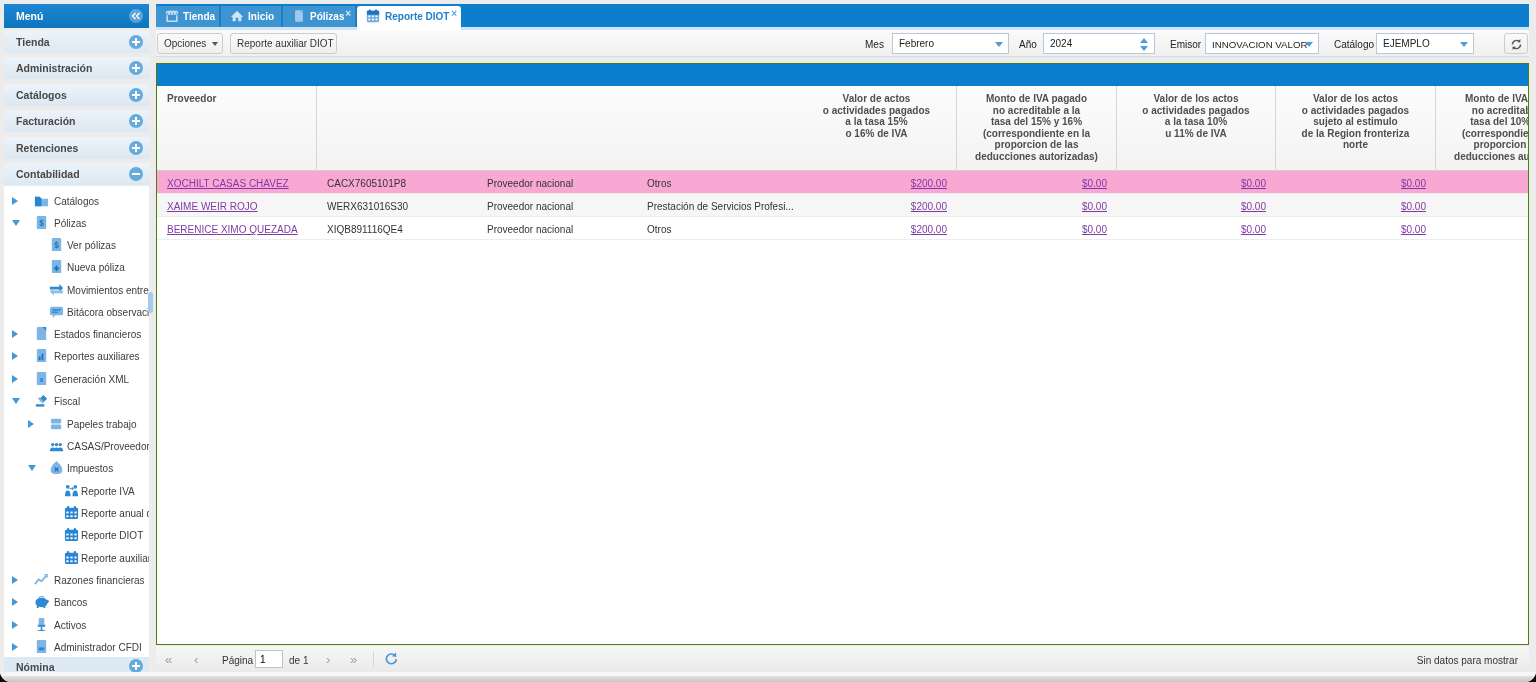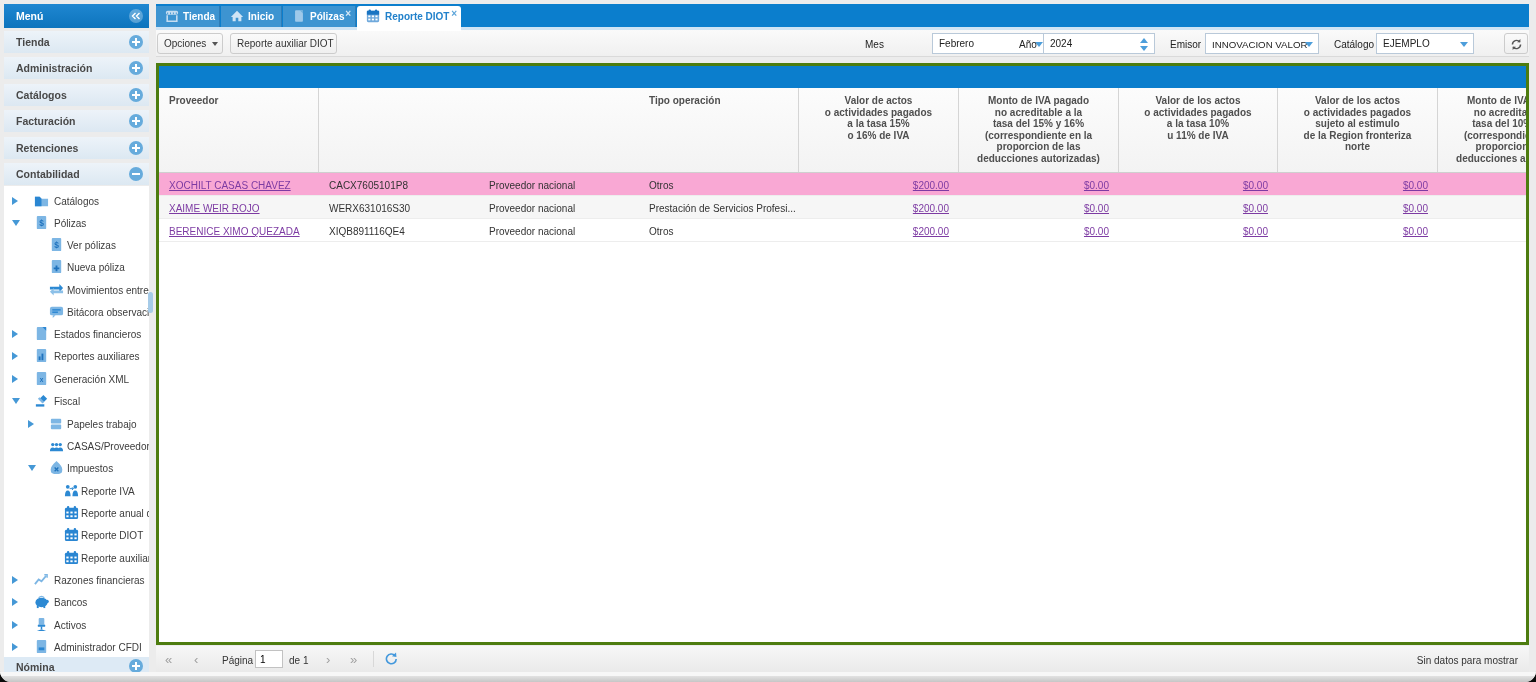--- a/index.html
+++ b/index.html
@@ -49,21 +49,21 @@
 .flbl { position:absolute; top:9px; font-size:10px; color:#222; }
 .field { position:absolute; top:3px; height:21px; background:#fff; border:1px solid #b9c9d9; }
 .field .fv { position:absolute; left:6px; top:4px; font-size:10px; color:#222; white-space:nowrap; }
 .darr { position:absolute; right:5px; top:8px; width:0; height:0; border-top:5px solid #4d9edb; border-left:4px solid transparent; border-right:4px solid transparent; }
 .spinner { position:absolute; right:6px; top:4px; width:8px; height:13px; }
 .sup { position:absolute; left:0; top:0; width:0; height:0; border-bottom:5px solid #4d9edb; border-left:4px solid transparent; border-right:4px solid transparent; }
 .sdn { position:absolute; left:0; bottom:0; width:0; height:0; border-top:5px solid #4d9edb; border-left:4px solid transparent; border-right:4px solid transparent; }
 #refbtn { position:absolute; left:1348px; top:3px; width:24px; height:21px; background:linear-gradient(#fafafa,#efefef); border:1px solid #ccc; border-radius:3px; }
 
 
-#grid { position:absolute; left:156px; top:63px; width:1373px; height:582px; border:3px solid #4d7c0f; background:#fff; overflow:hidden; }
+#grid { position:absolute; left:156px; top:63px; width:1373px; height:582px; border:1px solid #4d7c0f; background:#fff; overflow:hidden; }
 #ghdrblue { position:absolute; left:0; top:0; width:1371px; height:22px; background:#0b7ecd; }
 #colhdr { position:absolute; left:0; top:22px; width:1371px; height:85px; background:linear-gradient(#fcfcfc,#f3f3f3); border-bottom:1px solid #cfcfcf; }
 .hcell { position:absolute; top:0; height:84px; border-right:1px solid #d5d5d5; font-weight:bold; color:#4f4f4f; font-size:10px; }
 .hcell .ht { position:absolute; left:10px; top:7px; }
 .hcell.ctr { text-align:center; }
 .hcell.ctr .ht { left:0; width:100%; line-height:11.5px; }
 .grow { position:absolute; left:0; width:1371px; height:23px; border-bottom:1px solid #ededed; }
 .gcell { position:absolute; top:7px; font-size:10px; color:#333; white-space:nowrap; overflow:hidden; }
 a.lnk { color:#7d3ba3; text-decoration:underline; }
 .money { text-align:right; }
@@ -361,21 +361,21 @@
 <div id="tabstrip2"></div>
 
 <div id="toolbar">
   <div class="btn" style="left:1px;width:66px">
         <div class="bt">Opciones<span class="caret"></span></div>
       </div>
   <div class="btn" style="left:74px;width:107px">
         <div class="bt">Reporte auxiliar DIOT</div>
       </div>
   <span class="flbl" style="left:709px">Mes</span>
-  <div class="field" style="left:776px;width:117px">
+  <div class="field" style="left:736px;width:117px">
         <span class="fv">Febrero</span>
         <span class="darr"></span>
       </div>
   <span class="flbl" style="left:863px">Año</span>
   <div class="field" style="left:887px;width:112px">
         <span class="fv">2024</span>
         <span class="spinner">
           <span class="sup"></span>
           <span class="sdn"></span>
         </span>
@@ -398,23 +398,20 @@
           <path d="M3.2 14.8 v-4 h4 z" fill="#555"></path>
         </svg>
       </div>
 </div>
 
 <div id="grid">
   <div id="ghdrblue"></div>
   <div id="colhdr">
     <div class="hcell" style="left:0;width:160px">
           <span class="ht">Proveedor</span>
-        </div>
-    <div class="hcell" style="left:480px;width:160px">
-          <span class="ht">Tipo operación</span>
         </div>
     <div class="hcell ctr" style="left:640px;width:160px">
           <span class="ht">Valor de actos<br>o actividades pagados<br>a la tasa 15%<br>o 16% de IVA</span>
         </div>
     <div class="hcell ctr" style="left:800px;width:160px">
           <span class="ht">Monto de IVA pagado<br>no acreditable a la<br>tasa del 15% y 16%<br>(correspondiente en la<br>proporcion de las<br>deducciones autorizadas)</span>
         </div>
     <div class="hcell ctr" style="left:960px;width:159px">
           <span class="ht">Valor de los actos<br>o actividades pagados<br>a la tasa 10%<br>u 11% de IVA</span>
         </div>

